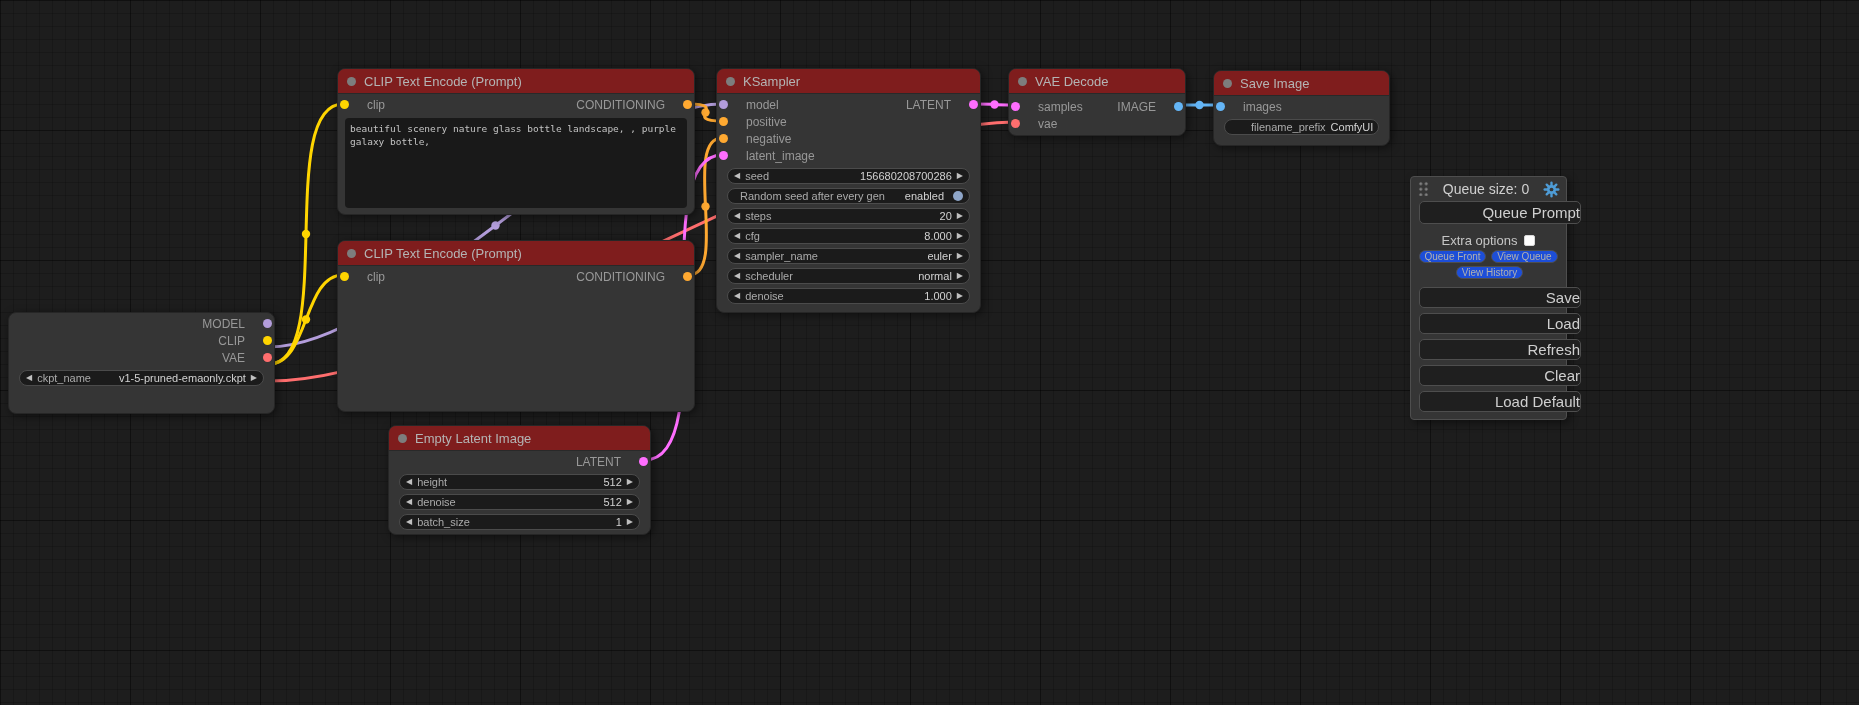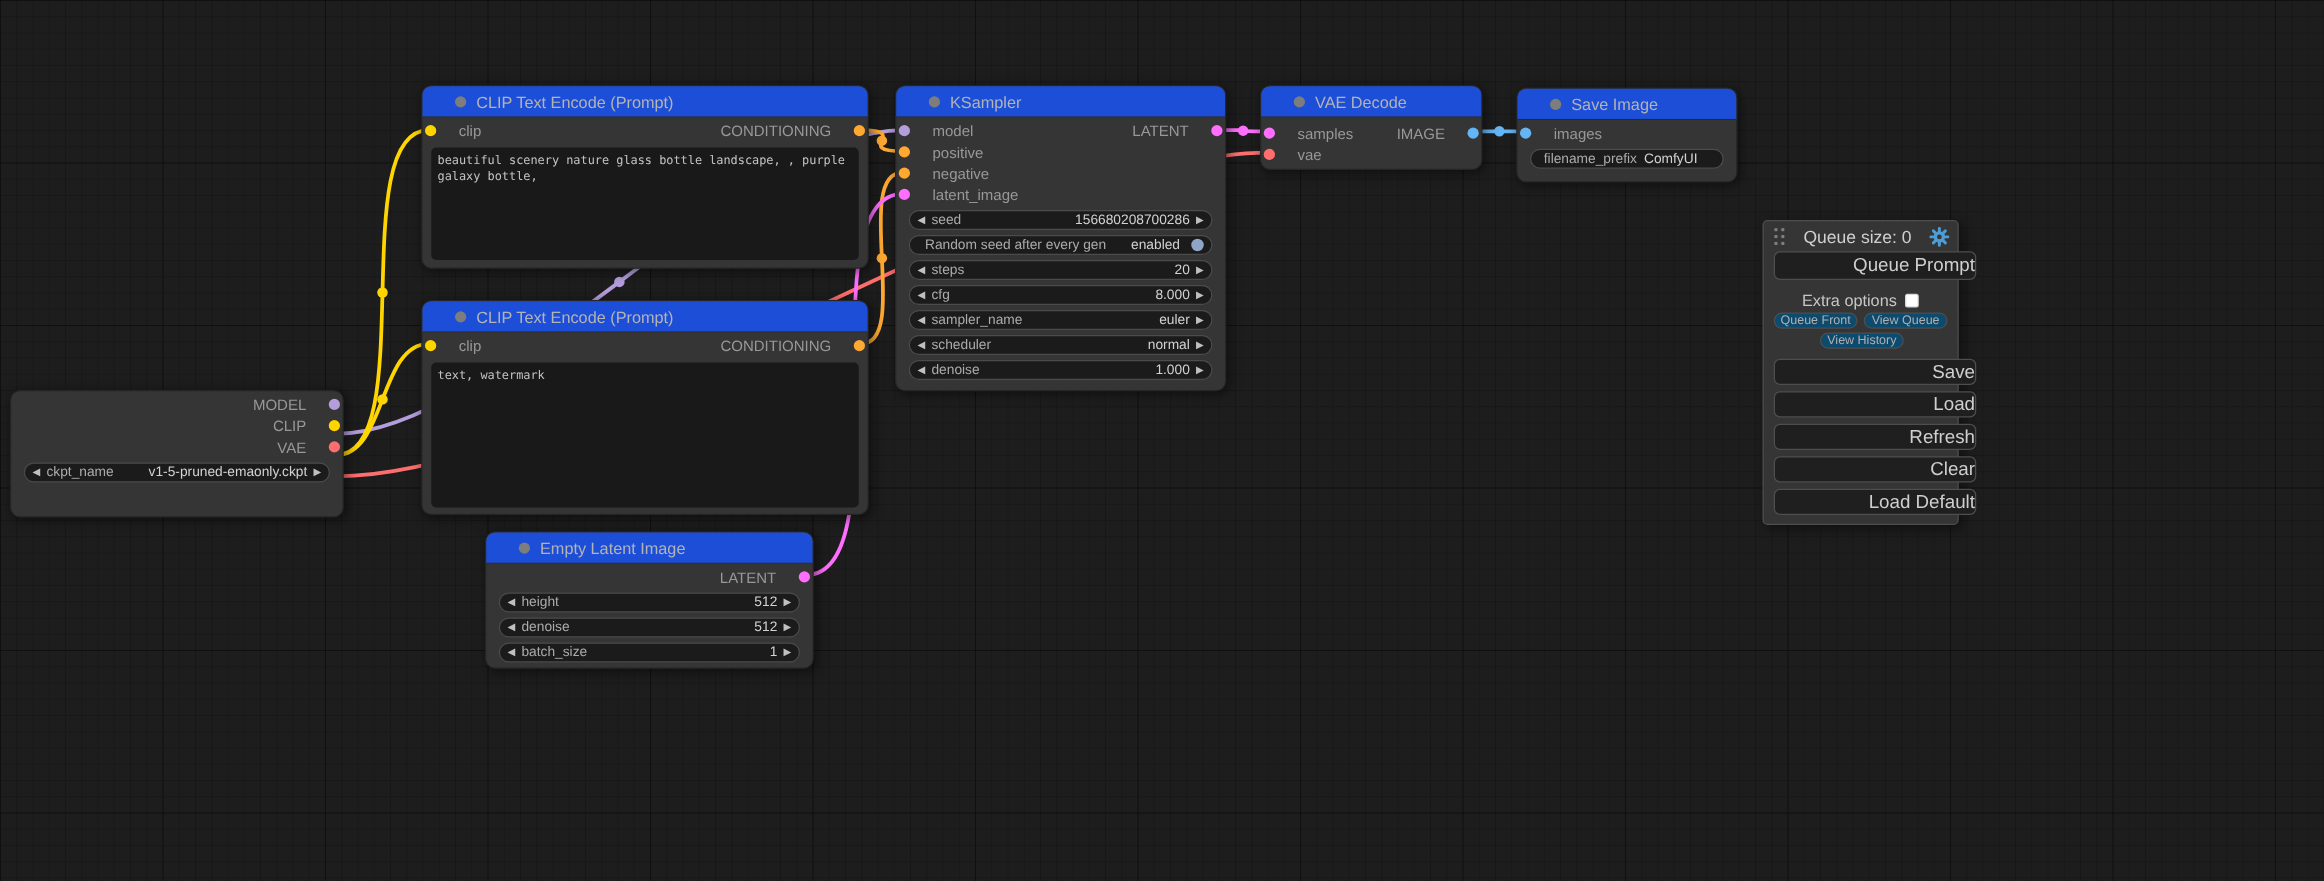--- a/index.html
+++ b/index.html
@@ -10,21 +10,21 @@
     background-image:
       linear-gradient(rgba(0,0,0,.35) 1px, transparent 1px),
       linear-gradient(90deg, rgba(0,0,0,.35) 1px, transparent 1px),
       linear-gradient(rgba(0,0,0,.16) 1px, transparent 1px),
       linear-gradient(90deg, rgba(0,0,0,.16) 1px, transparent 1px);
     background-size:130px 130px,130px 130px,13px 13px,13px 13px;
     font-family:"Liberation Sans",sans-serif;
   }
   #links{position:absolute;left:0;top:0;z-index:1}
   .node{position:absolute;z-index:2;background:#353535;border:1px solid #262626;border-radius:8px;box-shadow:2px 2px 9px rgba(0,0,0,.5)}
-  .node-title{height:25px;display:flex;align-items:center;gap:8px;padding:0 26px;background:#1d4ed8;border-radius:7px 7px 0 0;border-bottom:1px solid #292929}
+  .node-title{height:25px;display:flex;align-items:center;gap:8px;padding:0 9px;background:#7f1d1d;border-radius:7px 7px 0 0;border-bottom:1px solid #292929}
   .title-dot{width:9px;height:9px;border-radius:50%;background:#7d7d7d;flex:none}
   .title-text{font-size:13px;color:#b4b4b4;white-space:nowrap}
   .node-body{padding-top:2px}
   .pt3 .node-body{padding-top:4px}
   .slot-row{display:flex;align-items:center;justify-content:space-between;height:17px;padding:0 2px}
   .out-only{justify-content:flex-end}
   .slot{display:flex;align-items:center;gap:18px}
   .slot-label{font-size:12px;color:#989898;white-space:nowrap}
   .slot-dot{width:9px;height:9px;border-radius:50%;flex:none}
   .widget{height:16px;margin:4px 10px 0;background:#1b1b1b;border:1px solid #4b4b4b;border-radius:8px;display:flex;align-items:center;padding:0 6px;gap:5px;font-size:11px}
@@ -43,21 +43,21 @@
     background-image:radial-gradient(circle,#808080 1.3px,transparent 1.6px);background-size:5.5px 5.5px}
   .queue-size{flex:1;text-align:center;font-size:14px;color:#d0d0d0}
   .btn{position:absolute;left:8px;width:162px;background:#1f1f1f;border:1px solid #4e4e4e;border-radius:5px;
     color:#cfcfcf;font-family:inherit;font-size:15px;text-align:right;cursor:pointer;line-height:1}
   .btn.qp{top:24px;height:23px}
   .btn.big{height:21px}
   .extra-row{position:absolute;top:56px;left:0;right:0;display:flex;align-items:center;justify-content:center;gap:7px;
     font-size:13px;color:#c6c6c6}
   .checkbox{width:11px;height:11px;background:#ffffff;border:1px solid #d8d8d8;border-radius:2px;flex:none}
   .small-row{position:absolute;top:73px;left:8px;right:8px;display:flex;gap:5px}
-  .btn-sm{background:#0c4a6e;border:1px solid #4e4e4e;border-radius:8px;color:#b0b0b0;
+  .btn-sm{background:#1d4ed8;border:1px solid #4e4e4e;border-radius:8px;color:#b0b0b0;
     font-family:inherit;font-size:10px;height:13px;line-height:1;flex:1;cursor:pointer;padding:0}
   .btn-sm.history{position:absolute;top:89px;left:45px;width:67px;flex:none}
 </style>
 </head>
 <body>
 
 <div style="position:absolute;inset:0">
 
   <svg id="links" width="1859" height="705">
       <path d="M 269 347 C 397.5150769365214 347 593.4849230634786 104 722 104" stroke="#B39DDB" stroke-width="3" fill="none"></path>
@@ -138,21 +138,20 @@
       <div class="slot-row">
         <span class="slot">
           <span class="slot-dot" style="background: rgb(255, 213, 0);"></span>
           <span class="slot-label">clip</span>
         </span>
         <span class="slot">
           <span class="slot-label">CONDITIONING</span>
           <span class="slot-dot" style="background: rgb(255, 169, 49);"></span>
         </span>
       </div>
-      <div class="prompt-box" style="height:116px">text, watermark</div>
     </div>
   </div>
 
   <div class="node" style="left:388px;top:425px;width:263px;height:110px">
     <div class="node-title">
       <span class="title-dot"></span>
       <span class="title-text">Empty Latent Image</span>
     </div>
     <div class="node-body">
       <div class="slot-row out-only">
@@ -291,21 +290,21 @@
       <span class="title-text">Save Image</span>
     </div>
     <div class="node-body">
       <div class="slot-row">
         <span class="slot">
           <span class="slot-dot" style="background: rgb(100, 181, 246);"></span>
           <span class="slot-label">images</span>
         </span>
       </div>
       <div class="widget">
-        <span class="wlabel" style="margin-left:4px">filename_prefix</span>
+        <span class="wlabel" style="margin-left:20px">filename_prefix</span>
         <span class="wvalue" style="margin-right:14px">ComfyUI</span>
       </div>
     </div>
   </div>
 
 </div>
 
 <div id="menu">
   <div class="menu-header">
     <span class="drag-handle"></span>

